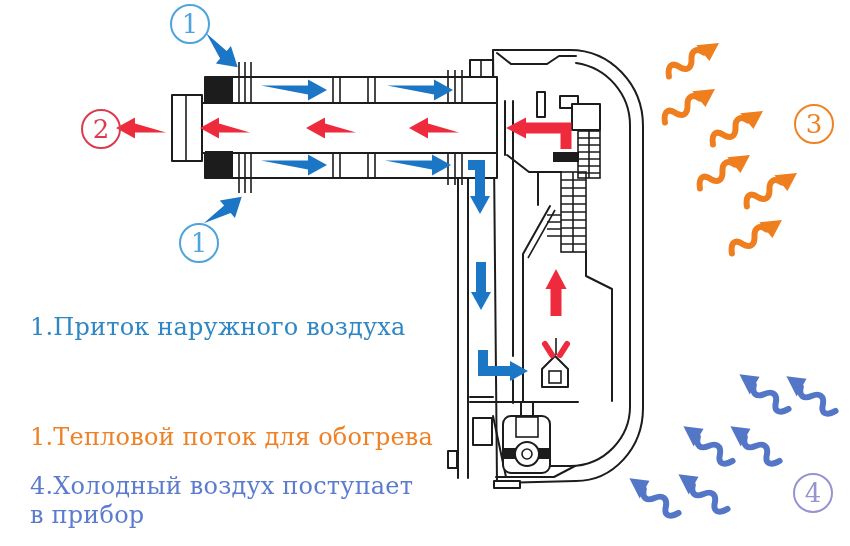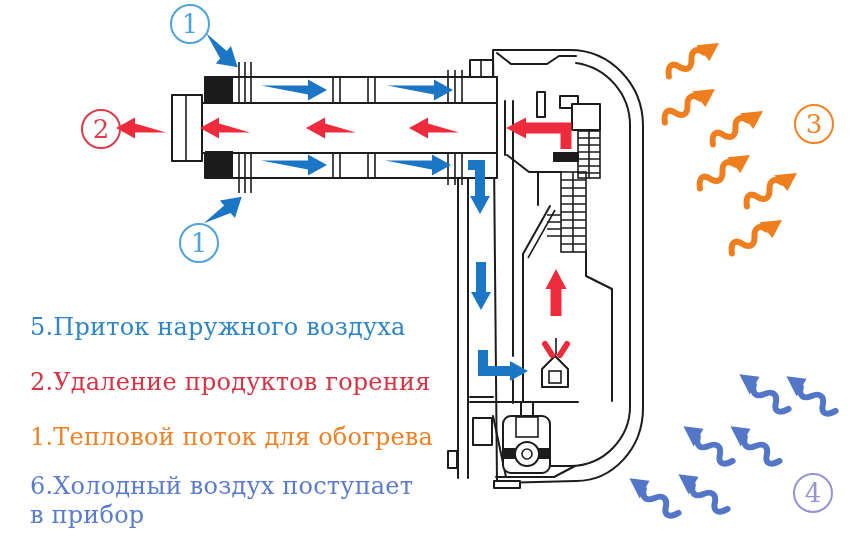--- a/index.html
+++ b/index.html
@@ -162,19 +162,18 @@
     <use href="#wavy" class="duo-cold" transform="translate(725,512) rotate(-140)"></use>
   </g>
 </svg>
 
 <div class="callout" style="left: 170px; top: 4px; color: rgb(77, 163, 220);">1</div>
 <div class="callout" style="left: 81px; top: 109px; color: rgb(221, 59, 77);">2</div>
 <div class="callout" style="left: 179px; top: 223px; color: rgb(77, 163, 220);">1</div>
 <div class="callout" style="left: 794px; top: 104px; color: rgb(239, 130, 36);">3</div>
 <div class="callout" style="left: 793px; top: 473px; color: rgb(150, 147, 210);">4</div>
 
-<div class="legend-item" style="top: 313px; color: rgb(46, 134, 196);">5.Приток наружного воздуха</div>
-<div class="legend-item" style="top: 368px; color: rgb(214, 51, 69);">2.Удаление продуктов горения</div>
+<div class="legend-item" style="top: 313px; color: rgb(46, 134, 196);">1.Приток наружного воздуха</div>
 <div class="legend-item" style="top: 423px; color: rgb(238, 129, 37);">1.Тепловой поток для обогрева</div>
-<div class="legend-item" style="top: 472px; color: rgb(91, 124, 206);">6.Холодный воздух поступает
+<div class="legend-item" style="top: 472px; color: rgb(91, 124, 206);">4.Холодный воздух поступает
 в прибор</div>
 
 </div>
 
 </body></html>

